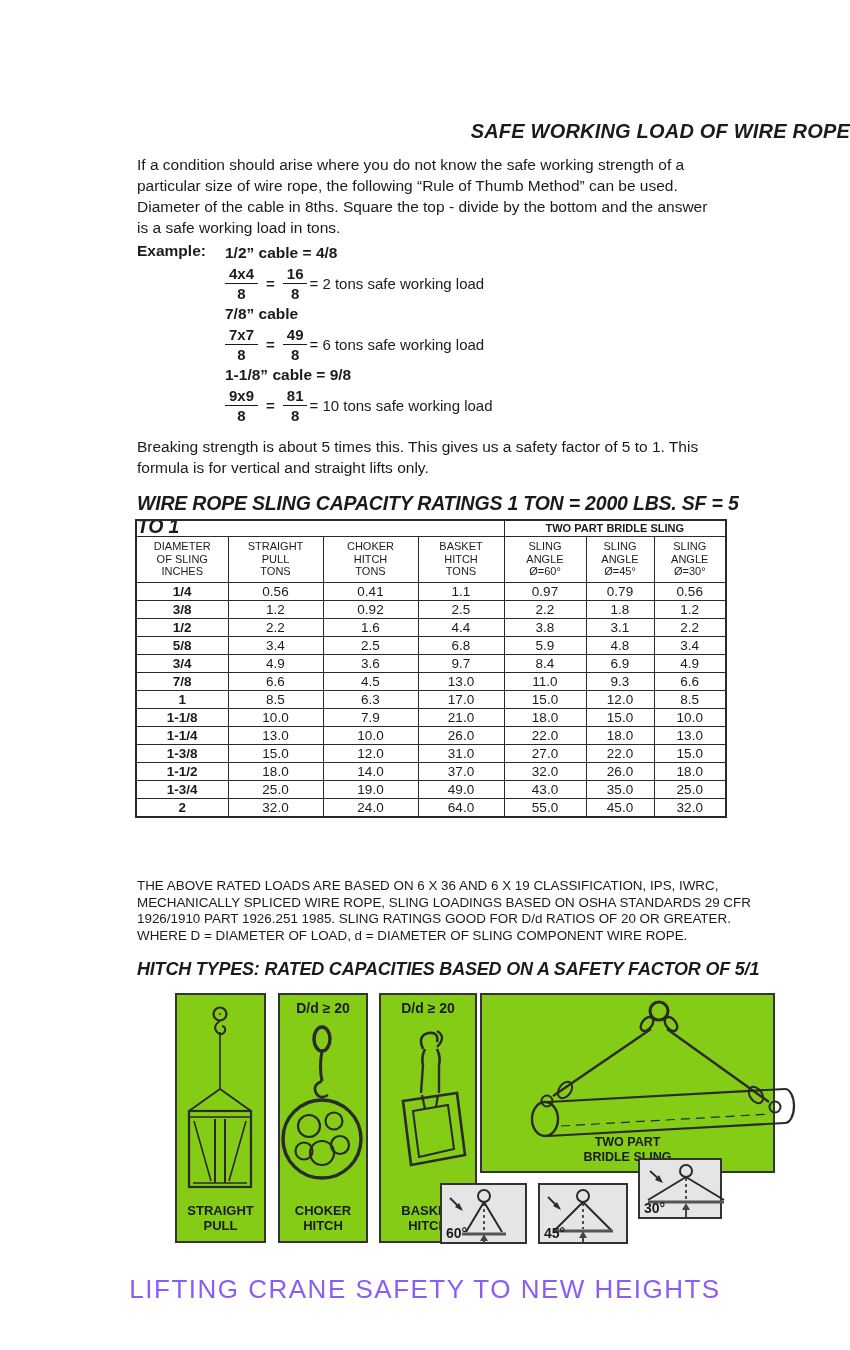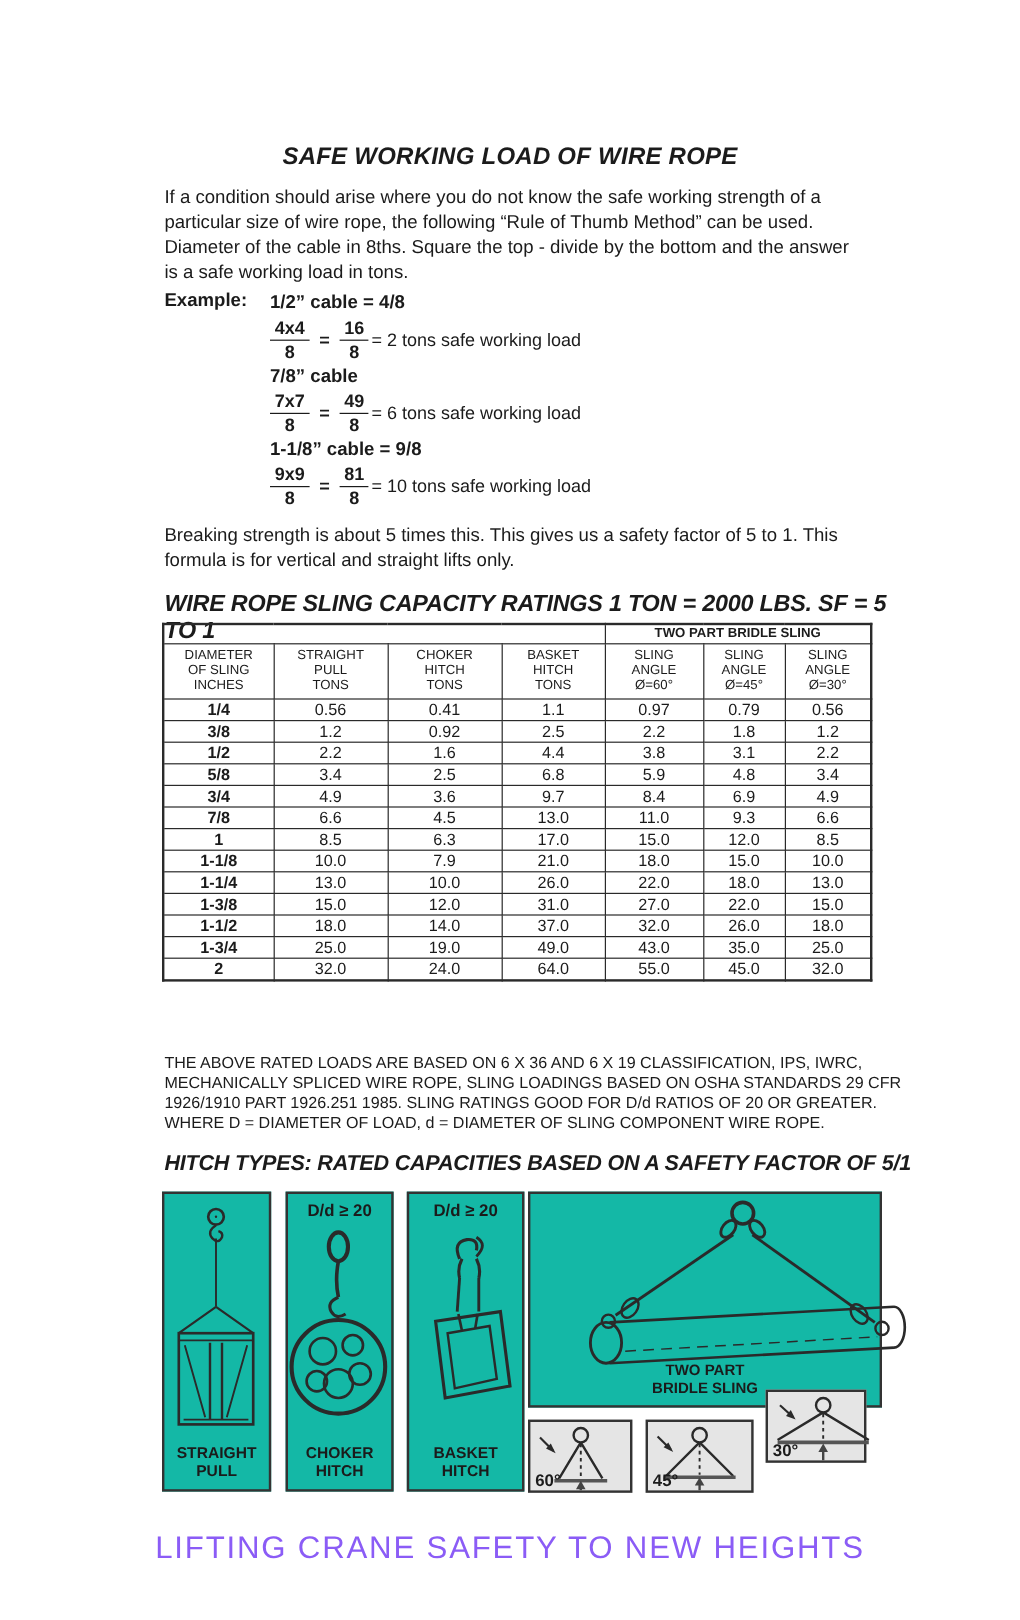--- a/index.html
+++ b/index.html
@@ -3,21 +3,21 @@
 <meta charset="utf-8">
 <style>
   * { margin:0; padding:0; box-sizing:border-box; }
   html,body { background:#ffffff; }
   .page {
     position:relative; width:850px; height:1350px; background:#ffffff;
     font-family:"Liberation Sans", sans-serif; color:#1b1b1b; overflow:hidden;
   }
   .abs { position:absolute; }
   .doc-title {
-    left:0; top:120px; width:850px; text-align:center;
+    left:0; top:120px; width:850px; text-align:right;
     font-size:20px; font-weight:bold; font-style:italic; letter-spacing:0.2px;
   }
   .intro, .breaking {
     left:137px; width:605px; font-size:15.5px; line-height:21px; white-space:pre-line;
   }
   .intro { top:154px; }
   .breaking { top:436px; }
   .example-label { left:137px; top:242px; font-size:15.5px; font-weight:bold; }
   .example-block { left:225px; top:242px; width:480px; }
   .ex-heading { font-size:15.5px; font-weight:bold; line-height:21px; }
@@ -40,21 +40,21 @@
   table.cap td { height:17px; font-size:13.5px; font-weight:500; line-height:17px; }
   table.cap td.diam { font-weight:700; }
   .notes {
     left:137px; top:878px; width:620px; font-size:13.4px; line-height:16.5px; white-space:pre-line;
     letter-spacing:0px;
   }
   .hitch-title {
     left:137px; top:959px; width:640px;
     font-size:18px; font-weight:bold; font-style:italic; letter-spacing:-0.2px;
   }
-  .fig-box { position:absolute; border:2.5px solid #333; background:#14b8a6; }
+  .fig-box { position:absolute; border:2.5px solid #333; background:#84cc16;margin-left:40px; }
   .fig-caption {
     position:absolute; left:0; bottom:8px; width:100%; text-align:center;
     font-size:13px; font-weight:600; line-height:15px; white-space:pre-line;
   }
   .fig-toplabel {
     position:absolute; left:0; top:5px; width:100%; text-align:center;
     font-size:14px; font-weight:600;
   }
   .bridle-caption {
     position:absolute; left:0; bottom:6px; width:100%; text-align:center;

